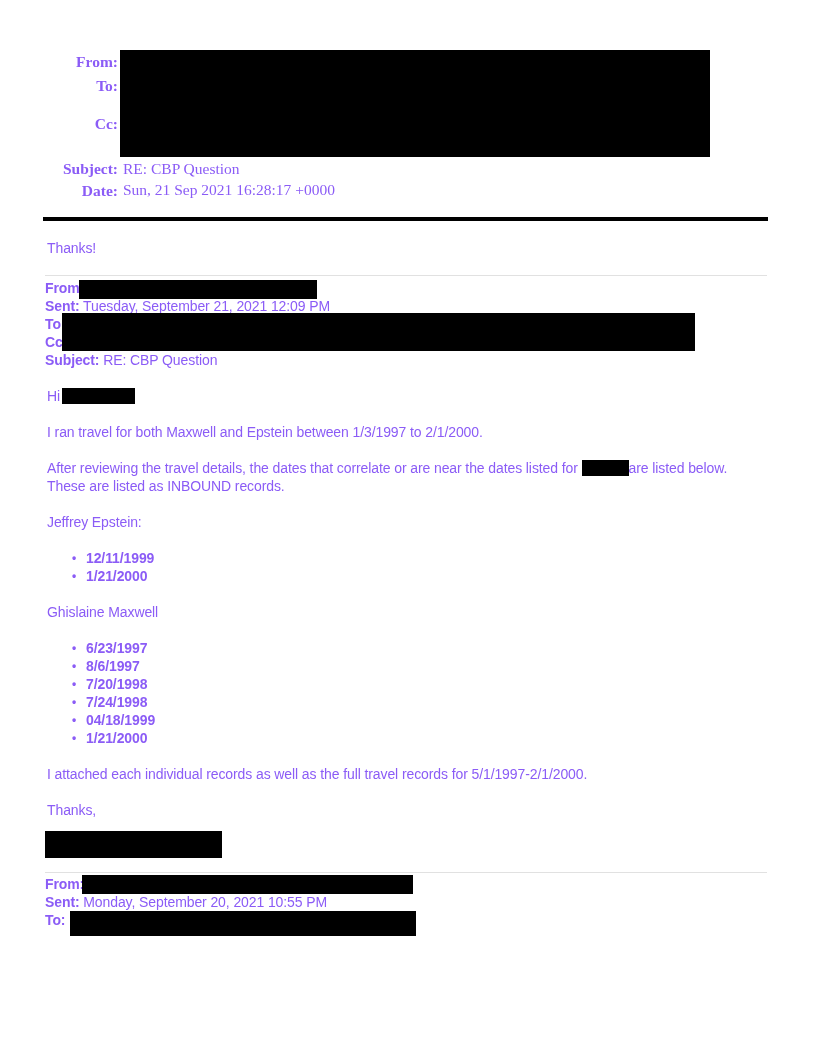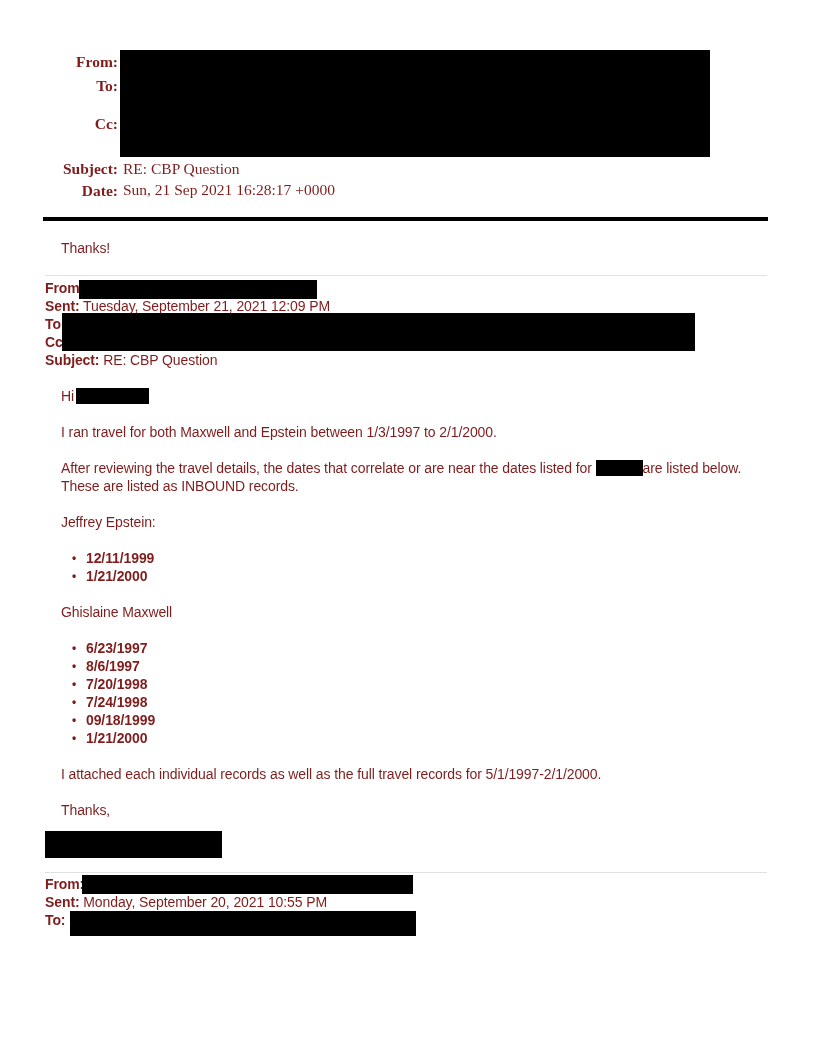--- a/index.html
+++ b/index.html
@@ -1,18 +1,18 @@
 <!DOCTYPE html>
 <html><head>
 <meta charset="utf-8">
 <style>
   html,body { margin:0; padding:0; background:#ffffff; }
   .page {
     position:relative; width:816px; height:1056px; background:#ffffff;
-    color:#7f1d1d; overflow:hidden;
+    color:#8b5cf6; overflow:hidden;
   }
 
   
   .mail-header { position:absolute; left:0; top:0; width:816px;
     font-family:"Liberation Serif", serif; font-size:15.5px; }
   .hdr-label { position:absolute; left:0; width:118px; text-align:right; font-weight:bold; }
   .hdr-value { position:absolute; left:123px; white-space:nowrap; }
   .lbl-from { top:53px; }
   .lbl-to   { top:77px; }
   .lbl-cc   { top:115px; }
@@ -20,21 +20,21 @@
   .lbl-date    { top:182px; }
   .val-subject { top:160px; }
   .val-date    { top:181px; }
   .hdr-redaction { position:absolute; left:120px; top:50px; width:590px; height:107px; background:#000; }
   .thick-rule { position:absolute; left:43px; top:217px; width:725px; height:4px; background:#000; }
 
   
   .content { position:absolute; left:45px; top:239px; width:722px;
     font-family:"Liberation Sans", sans-serif; font-size:14px;
     letter-spacing:-0.1px; line-height:18px; }
-  .content p { margin:18px 0 0 16px; }
+  .content p { margin:18px 0 0 2px; }
   .content p.first { margin-top:0; }
   .qblock { position:relative; border-top:1px solid #e1e1e1; margin-top:18px; padding-top:3px; }
   .qblock-2 { margin-top:14px; padding-top:2px; }
   .qline { line-height:18px; min-height:18px; white-space:nowrap; }
   .qlabel { font-weight:bold; }
   .redact { display:inline-block; background:#000; }
   .redact-inline { height:16px; vertical-align:-3px; }
   .redact-abs { position:absolute; background:#000; }
   .q1-from-box { left:34px; top:4px;  width:238px; height:19px; }
   .q1-tocc-box { left:17px; top:37px; width:633px; height:38px; }
@@ -103,21 +103,21 @@
         <li>1/21/2000</li>
       </ul>
 
     <p>Ghislaine Maxwell</p>
 
     <ul class="dates">
         <li>6/23/1997</li>
         <li>8/6/1997</li>
         <li>7/20/1998</li>
         <li>7/24/1998</li>
-        <li>09/18/1999</li>
+        <li>04/18/1999</li>
         <li>1/21/2000</li>
       </ul>
 
 
     <p>I attached each individual records as well as the full travel records for 5/1/1997-2/1/2000.</p>
 
     <p>Thanks,</p>
 
     <div class="sig-block"></div>
 

